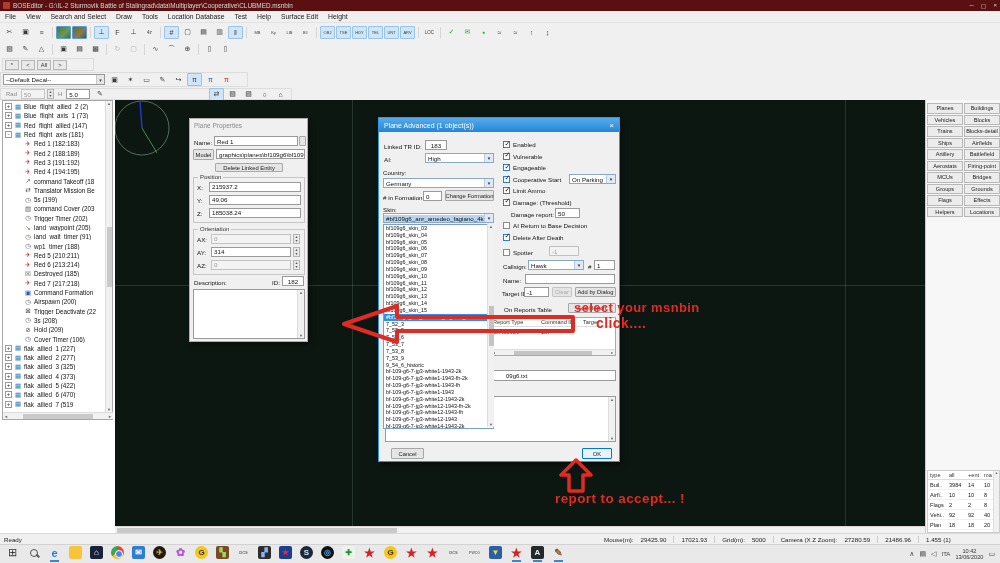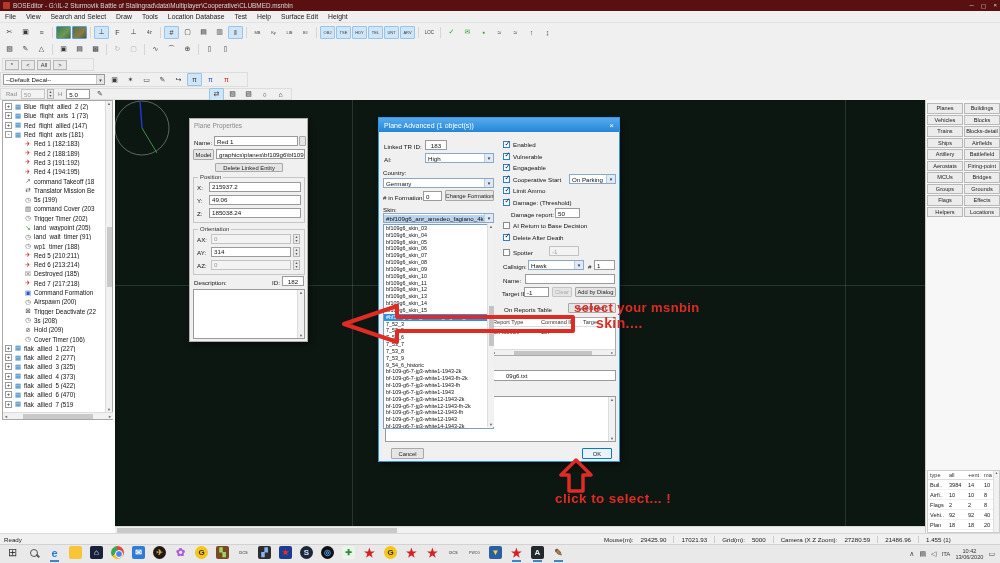--- a/index.html
+++ b/index.html
@@ -799,25 +799,25 @@
       </div>
 
       <div class="abtn" style="left:12px;top:330px;width:33px;height:11px">Cancel</div>
       <div class="abtn okbtn" style="left:203px;top:330px;width:30px;height:11px">OK</div>
     </div>
 
     <svg class="ann-svg" style="left:341px;top:203px" width="238" height="44">
       <polygon points="3,21 56,3 56,14 232,14 232,28 56,28 56,39" fill="none" stroke="#df2b23" stroke-width="4" stroke-linejoin="round"></polygon>
     </svg>
     <div class="ann-text" style="left: 574px; top: 200px; font-size: 13px; color: rgb(223, 43, 35);">select your msnbin</div>
-    <div class="ann-text" style="left: 596px; top: 215px; font-size: 14px; color: rgb(223, 43, 35);">skin....</div>
+    <div class="ann-text" style="left: 596px; top: 215px; font-size: 14px; color: rgb(223, 43, 35);">click....</div>
     <svg class="ann-svg" style="left:557px;top:358px" width="40" height="36">
       <polygon points="19,2 4,17 12,17 12,33 26,33 26,17 34,17" fill="none" stroke="#df2b23" stroke-width="3.5" stroke-linejoin="round"></polygon>
     </svg>
-    <div class="ann-text" style="left: 555px; top: 391px; font-size: 13.5px; color: rgb(223, 43, 35);">click to select... !</div>
+    <div class="ann-text" style="left: 555px; top: 391px; font-size: 13.5px; color: rgb(223, 43, 35);">report to accept... !</div>
   </div>
 
   <div class="statusbar">
     <span class="sb-ready">Ready</span>
     <span class="sb-right">
       <span>Mouse(m):</span>
       <span>29425.90</span>
       <span class="sbsep"></span>
       <span>17021.93</span>
       <span class="sbsep"></span>

